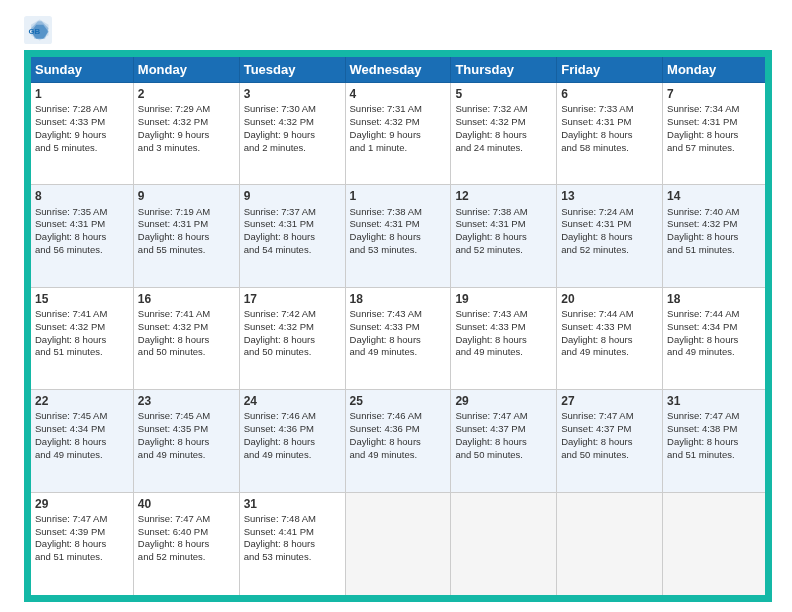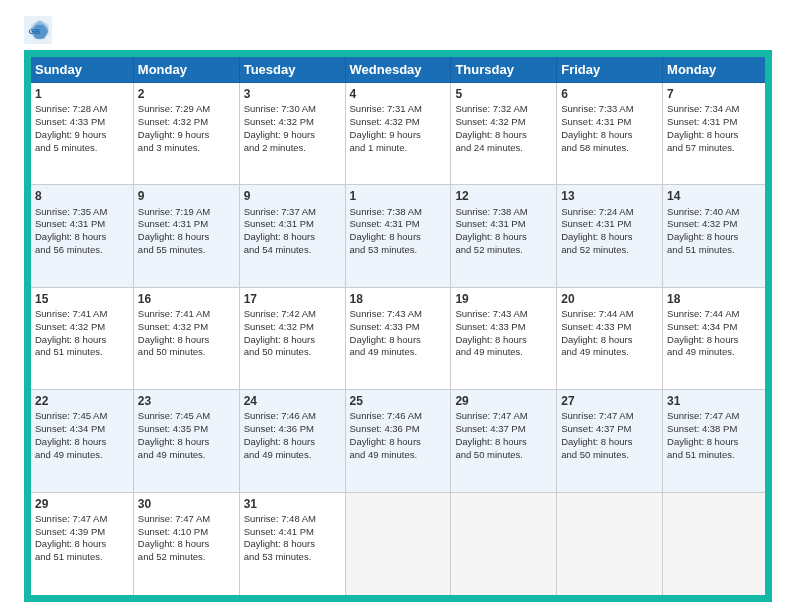--- a/index.html
+++ b/index.html
@@ -158,21 +158,21 @@
           <td><span class="day-num">22</span><span>Sunrise: 7:45 AM</span><br><span>Sunset: 4:34 PM</span><br><span>Daylight: 8 hours</span><br><span>and 49 minutes.</span><br></td>
           <td><span class="day-num">23</span><span>Sunrise: 7:45 AM</span><br><span>Sunset: 4:35 PM</span><br><span>Daylight: 8 hours</span><br><span>and 49 minutes.</span><br></td>
           <td><span class="day-num">24</span><span>Sunrise: 7:46 AM</span><br><span>Sunset: 4:36 PM</span><br><span>Daylight: 8 hours</span><br><span>and 49 minutes.</span><br></td>
           <td><span class="day-num">25</span><span>Sunrise: 7:46 AM</span><br><span>Sunset: 4:36 PM</span><br><span>Daylight: 8 hours</span><br><span>and 49 minutes.</span><br></td>
           <td><span class="day-num">29</span><span>Sunrise: 7:47 AM</span><br><span>Sunset: 4:37 PM</span><br><span>Daylight: 8 hours</span><br><span>and 50 minutes.</span><br></td>
           <td><span class="day-num">27</span><span>Sunrise: 7:47 AM</span><br><span>Sunset: 4:37 PM</span><br><span>Daylight: 8 hours</span><br><span>and 50 minutes.</span><br></td>
           <td><span class="day-num">31</span><span>Sunrise: 7:47 AM</span><br><span>Sunset: 4:38 PM</span><br><span>Daylight: 8 hours</span><br><span>and 51 minutes.</span><br></td>
         </tr>
         <tr>
           <td><span class="day-num">29</span><span>Sunrise: 7:47 AM</span><br><span>Sunset: 4:39 PM</span><br><span>Daylight: 8 hours</span><br><span>and 51 minutes.</span><br></td>
-          <td><span class="day-num">30</span><span>Sunrise: 7:47 AM</span><br><span>Sunset: 4:10 PM</span><br><span>Daylight: 8 hours</span><br><span>and 52 minutes.</span><br></td>
+          <td><span class="day-num">40</span><span>Sunrise: 7:47 AM</span><br><span>Sunset: 6:40 PM</span><br><span>Daylight: 8 hours</span><br><span>and 52 minutes.</span><br></td>
           <td><span class="day-num">31</span><span>Sunrise: 7:48 AM</span><br><span>Sunset: 4:41 PM</span><br><span>Daylight: 8 hours</span><br><span>and 53 minutes.</span><br></td>
           <td class="empty"></td>
           <td class="empty"></td>
           <td class="empty"></td>
           <td class="empty"></td>
         </tr>
       </tbody>
   </table>
 </div>
 

